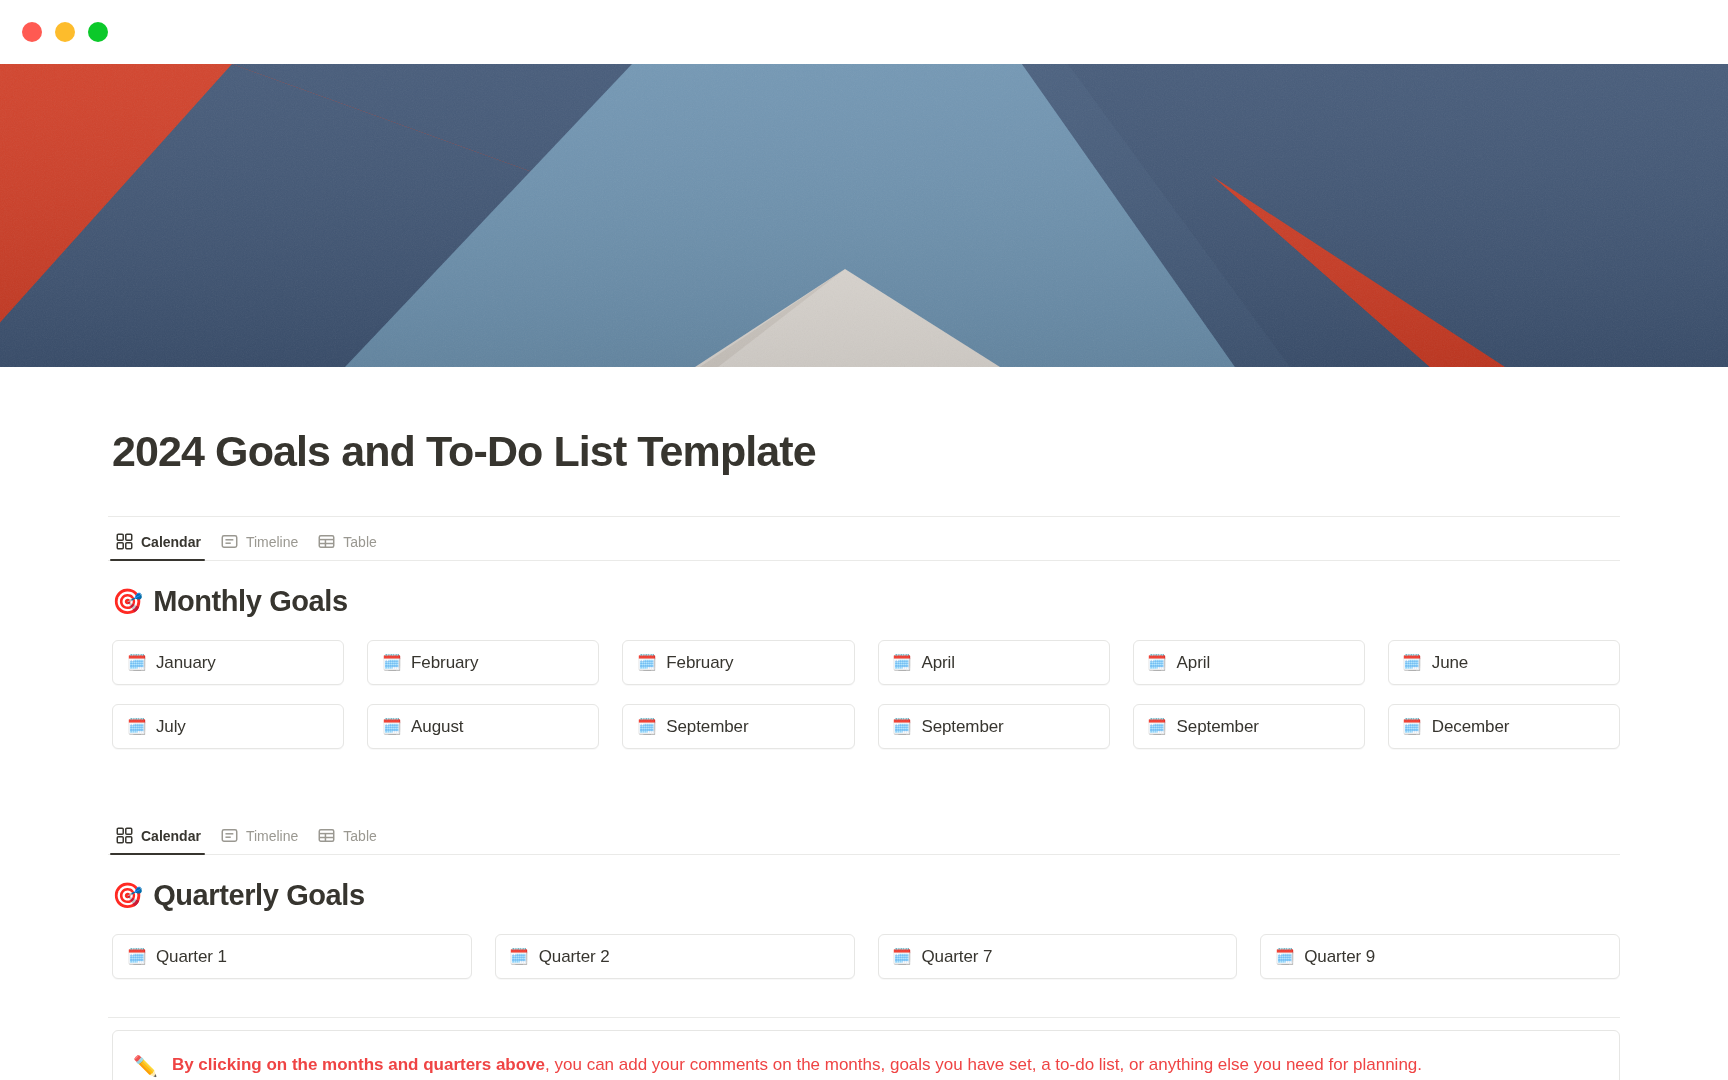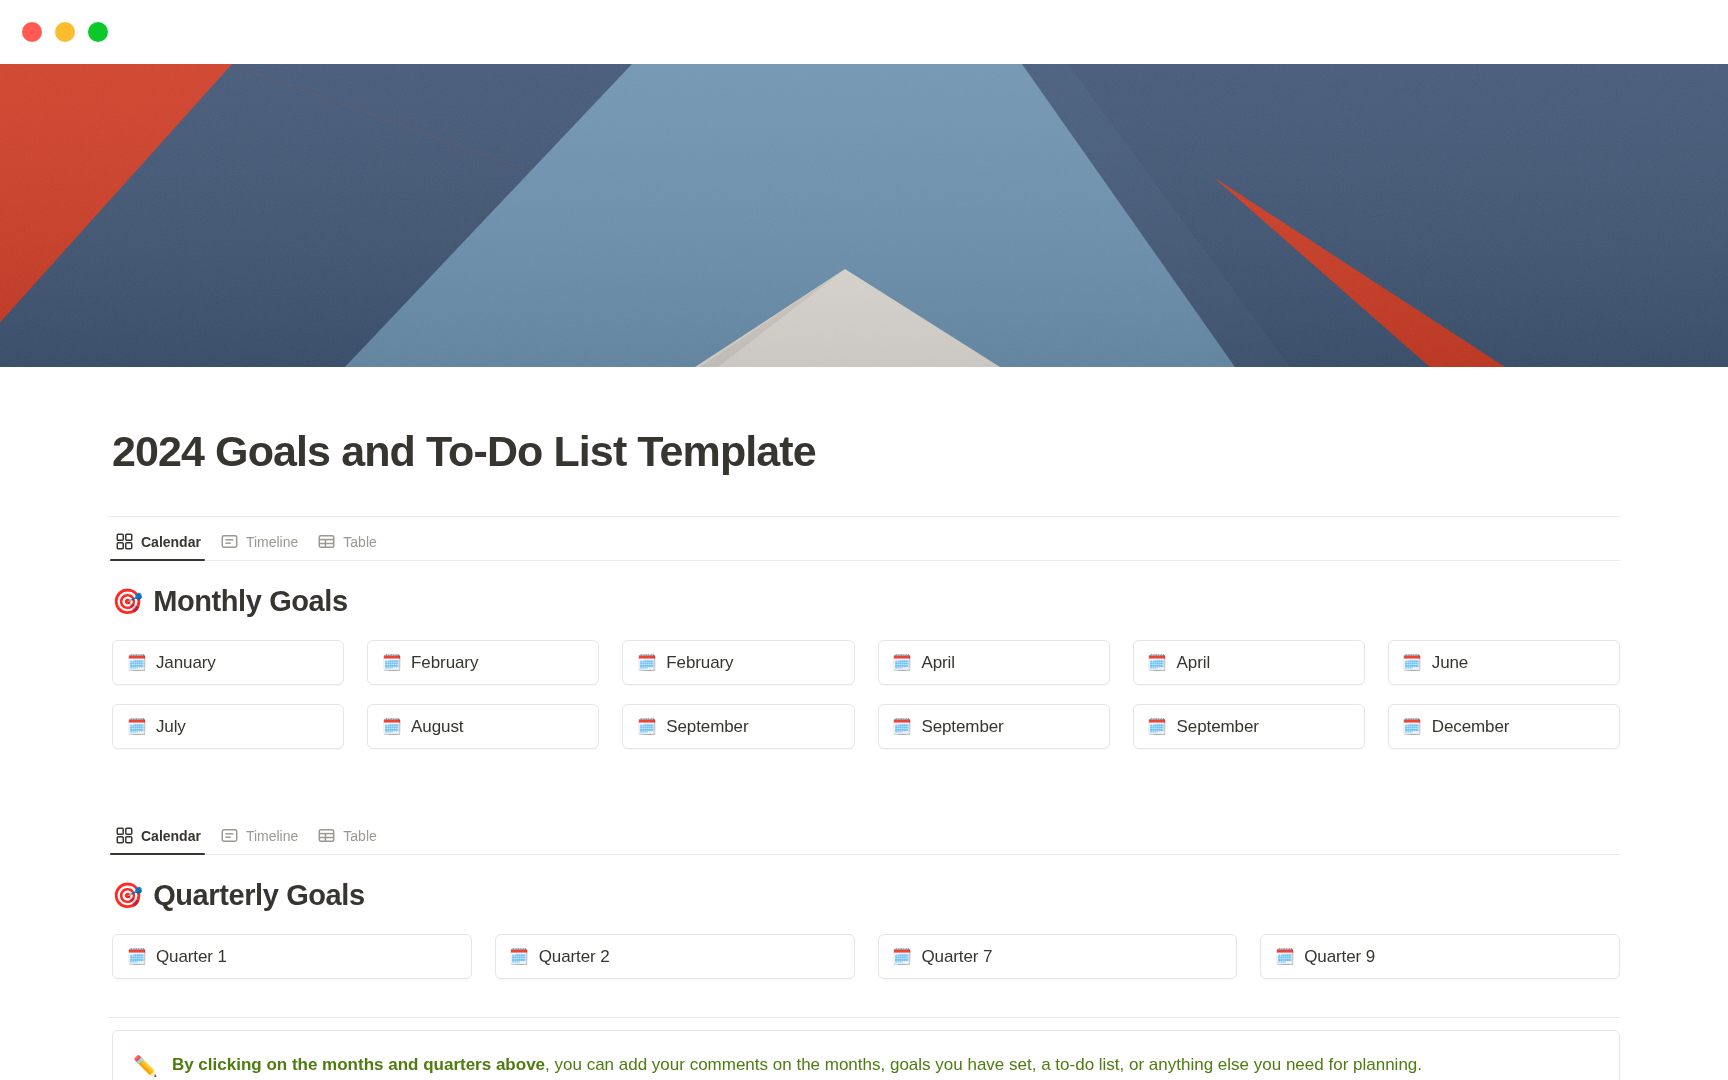--- a/index.html
+++ b/index.html
@@ -168,21 +168,21 @@
     background: #ffffff;
     display: flex;
     align-items: flex-start;
     gap: 14px;
     padding: 22px 20px 24px 20px;
     min-height: 72px;
   }
   .callout-emoji { font-size: 20px; line-height: 1.3; flex: none; }
   .callout-text {
     font-size: 17px;
-    color: #4d7c0f;
+    color: #ef4444;
     line-height: 1.4;
   }
   .callout-text .lead { font-weight: 700; }
 </style>
 </head>
 <body>
 
 <div class="window-chrome">
   <div class="traffic-lights">
     <span class="tl-dot tl-close"></span>

